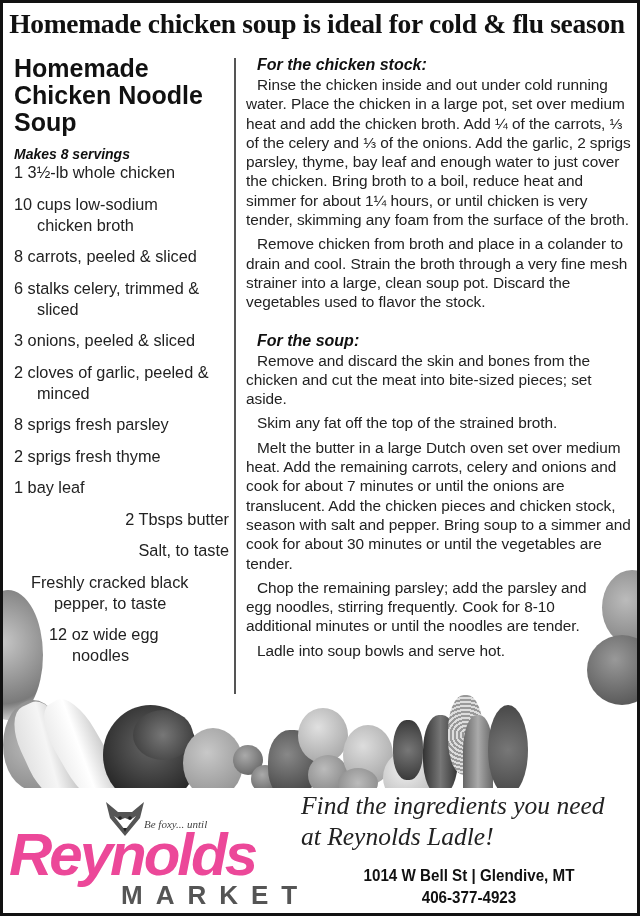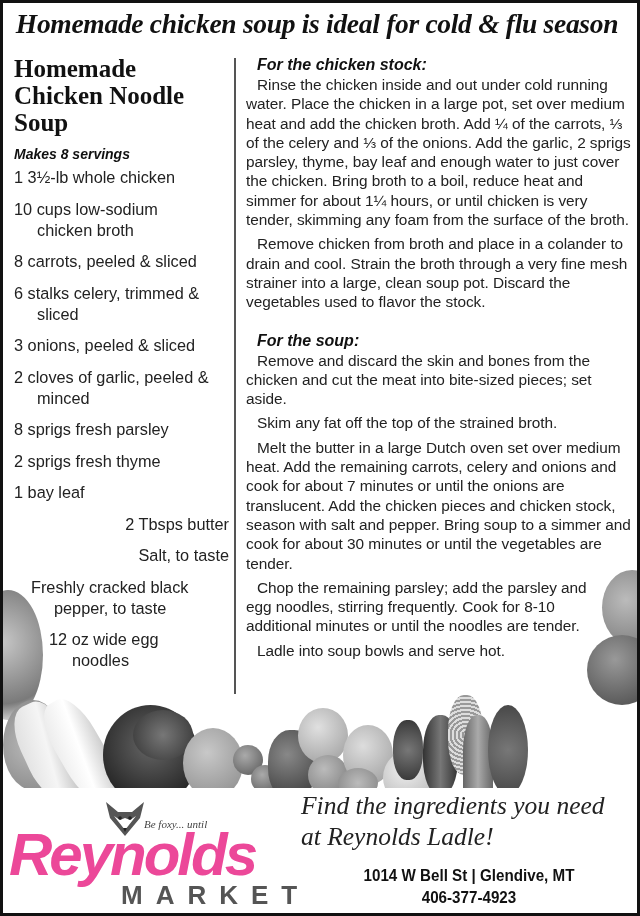--- a/index.html
+++ b/index.html
@@ -6,34 +6,34 @@
   html, body { width: 640px; height: 916px; background: #ffffff; overflow: hidden; }
   body { font-family: "Liberation Sans", sans-serif; color: #1a1a1a; position: relative; }
 
   .frame {
     position: absolute; left: 0; top: 0; width: 640px; height: 916px;
     border: 3px solid #111; background: #fff;
   }
 
   .headline {
     position: absolute; left: 0; top: 8px; width: 634px; text-align: center;
-    font-family: "Liberation Serif", serif; font-style: italic; font-weight: bold;
+    font-family: "Liberation Serif", serif; font-weight: bold;
     font-size: 27.5px; letter-spacing: -0.3px; color: #111; white-space: nowrap;
   }
 
   
   .left-col { position: absolute; left: 14px; top: 55px; width: 215px; }
   .recipe-title {
-    font-family: Liberation Serif, serif; font-weight: bold; font-size: 25px;
+    font-family: Liberation Sans, sans-serif; font-weight: bold; font-size: 25px;
     line-height: 27px; color: #111;
   }
   .servings {
     margin-top: 10px; font-weight: bold; font-style: italic; font-size: 14px; color: #111;
   }
-  .ingredients { list-style: none; margin-top: 5px; }
+  .ingredients { list-style: none; }
   .ingredients li {
     font-size: 16.3px; line-height: 21px; color: #222; margin-bottom: 10.5px;
     padding-left: 23px; text-indent: -23px;
   }
   .ingredients li.ind1 { padding-left: 40px; text-indent: -23px; text-align: right; }
   .ingredients li.ind2 { padding-left: 40px; text-indent: -23px; }
   .ingredients li.ind3 { padding-left: 58px; text-indent: -23px; }
 
   .divider {
     position: absolute; left: 234px; top: 58px; width: 2px; height: 636px; background: #555;

